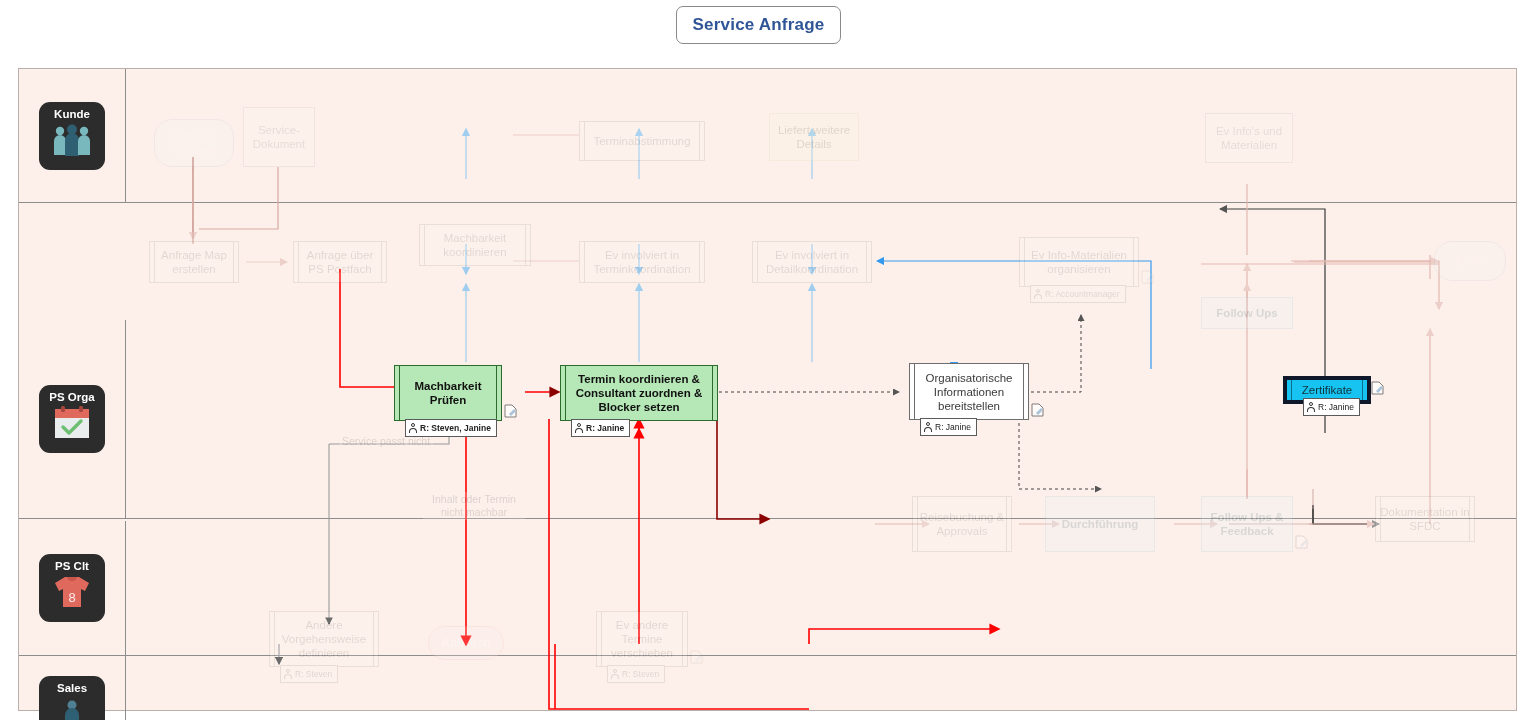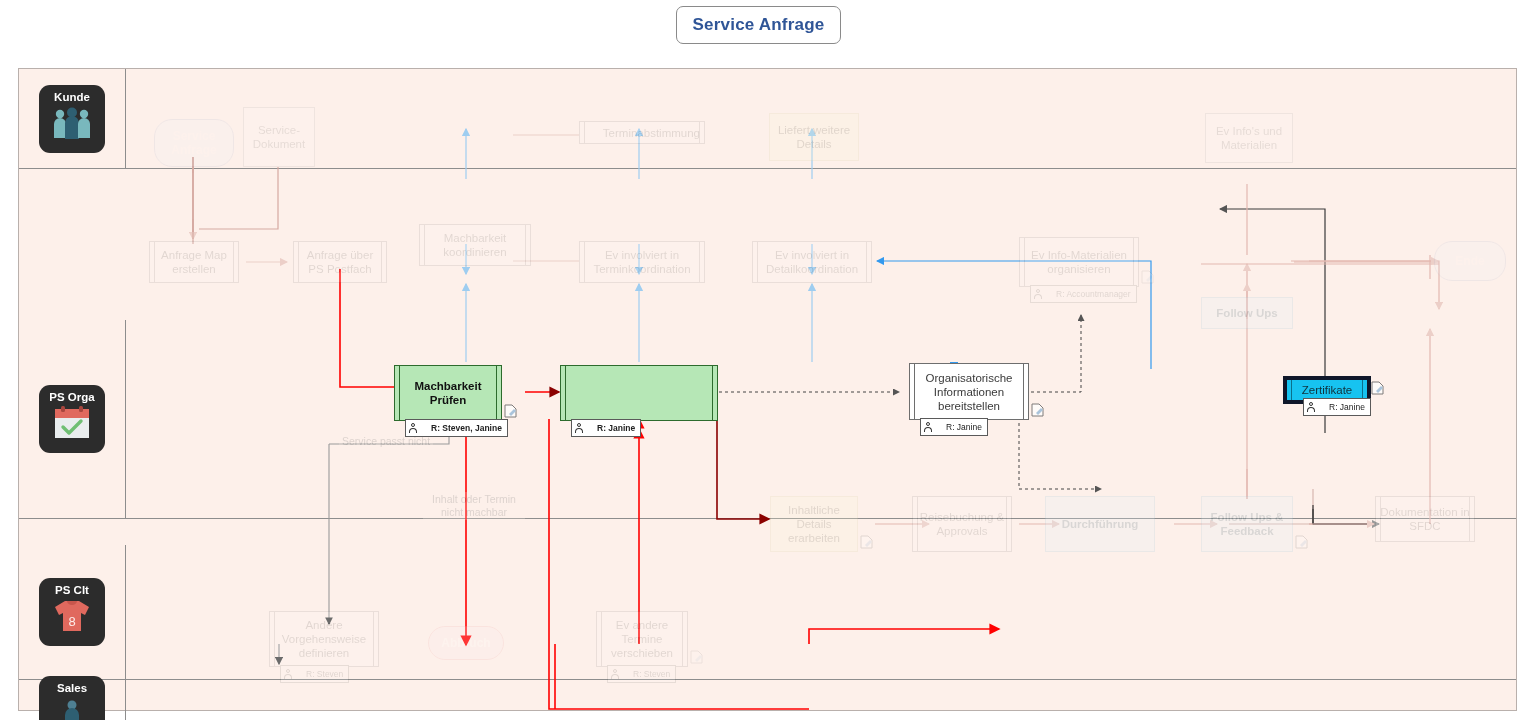--- a/index.html
+++ b/index.html
@@ -41,21 +41,21 @@
   .task::before{left:4px;border-left:1px solid #6e6e6e;}
   .task::after{right:4px;border-right:1px solid #6e6e6e;}
   .evt{border-radius:18px;background:#eaf0fb;border:1px solid #9aa9c9;
        color:#ffffff;font-weight:bold;font-size:12px;}
   .doc{background:#ffffff;border:1px solid #9a9a9a;color:#555;}
   .elabel{position:absolute;font-size:10.5px;color:#6e6e6e;background:#fdf0ea;
           padding:1px 3px;white-space:nowrap;}
   
   .role{position:absolute;left:10px;bottom:-17px;height:16px;
         border:1px solid #5a5a5a;background:#ffffff;color:#222;
-        font-size:8.5px;display:flex;align-items:center;gap:14px;
+        font-size:8.5px;display:flex;align-items:center;gap:3px;
         padding:0 5px 0 3px;white-space:nowrap;z-index:6;}
   .role .pic{width:8px;height:11px;position:relative;display:inline-block;}
   .role .pic::before{content:"";position:absolute;left:2px;top:0;width:4px;height:4px;
        border-radius:50%;border:1px solid #333;box-sizing:border-box;}
   .role .pic::after{content:"";position:absolute;left:0;top:5px;width:8px;height:5px;
        border:1px solid #333;border-bottom:none;border-radius:4px 4px 0 0;box-sizing:border-box;}
   
   .docmark{position:absolute;right:-16px;bottom:2px;width:13px;height:14px;
            opacity:.75;z-index:5;}
   
@@ -76,21 +76,21 @@
 </style>
 </head>
 <body>
 
 <div id="title-chip">
   <span>Service Anfrage</span>
 </div>
 
 <div id="canvas">
 
-  <div class="lane" style="top:0;height:100px;">
+  <div class="lane" style="top:0;height:134px;">
     <div class="lane-head">
       <div class="lane-badge">
         <div class="lbl">Kunde</div>
         <svg class="gl" width="44" height="34" viewBox="0 0 44 34">
           <circle cx="10" cy="8" r="4.2" fill="#79b8bd"></circle>
             <circle cx="22" cy="6.5" r="5" fill="#2e5f72"></circle>
             <circle cx="34" cy="8" r="4.2" fill="#79b8bd"></circle>
           <path d="M4 32 V18 a6 6 0 0 1 12 0 V32z" fill="#79b8bd"></path>
           <path d="M15 33 V17 a7 7 0 0 1 14 0 V33z" fill="#2e5f72"></path>
           <path d="M28 32 V18 a6 6 0 0 1 12 0 V32z" fill="#79b8bd"></path>
@@ -108,21 +108,21 @@
           <rect x="3" y="3" width="34" height="9" fill="#e0695e"></rect>
           <rect x="9" y="0" width="4" height="6" rx="1.5" fill="#a8463e"></rect>
           <rect x="27" y="0" width="4" height="6" rx="1.5" fill="#a8463e"></rect>
           <rect x="3" y="12" width="34" height="20" fill="#e9edee"></rect>
           <path d="M11 21 l6 6 l12 -12" stroke="#6fbf73" stroke-width="3.4" fill="none" stroke-linecap="round" stroke-linejoin="round"></path>
         </svg>
       </div>
     </div>
   </div>
 
-  <div class="lane" style="top:476px;height:135px;">
+  <div class="lane" style="top:452px;height:135px;">
     <div class="lane-head">
       <div class="lane-badge">
         <div class="lbl">PS Clt</div>
         <svg class="gl" width="40" height="34" viewBox="0 0 40 34">
           <path d="M13 2 h14 l10 6 l-4 8 l-4 -2 v18 h-18 v-18 l-4 2 l-4 -8z" fill="#e0695e"></path>
           <path d="M15 2 a5 4 0 0 0 10 0" fill="#c9564c"></path>
           <text x="20" y="27" font-size="13" font-family="Liberation Sans, sans-serif" fill="#fdece9" text-anchor="middle">8</text>
         </svg>
       </div>
     </div>
@@ -239,21 +239,21 @@
 
   <div class="node evt faded" style="left:135px;top:50px;width:80px;height:48px;">
     <span class="inner">Service Anfrage</span>
   </div>
 
   <div class="node doc faded" style="left:224px;top:38px;width:72px;height:60px;border-radius:0 0 0 0;">
     <span class="inner">Service-Dokument</span>
   </div>
 
 
-  <div class="node task faded" style="left:560px;top:52px;width:126px;height:23px;justify-content:flex-end;">
+  <div class="node task faded" style="left:560px;top:52px;width:126px;height:40px;">
     <span class="inner">Terminabstimmung</span>
   </div>
 
   <div class="node faded-mid" style="left:750px;top:44px;width:90px;height:48px;background:#fbf6d9;border:1px solid #ded7ae;color:#7d7a63;">
     <span class="inner">Liefert weitere Details</span>
   </div>
 
   <div class="node doc faded" style="left:1186px;top:44px;width:88px;height:50px;">
     <span class="inner">Ev Info's und Materialien</span>
   </div>
@@ -304,20 +304,21 @@
       <span class="pic"></span>
       <span>R: Steven, Janine</span>
     </div>
     <svg class="docmark" viewBox="0 0 13 14">
       <path d="M1 1 h7 l4 4 v8 h-11z" fill="#fff" stroke="#555"></path>
         <path d="M5 10 l5 -5 l2 2 l-5 5z" fill="#8fb6d6"></path>
       </svg>
   </div>
 
   <div class="node task hl-green" style="left:541px;top:296px;width:158px;height:56px;font-size:11.5px;">
+    <span class="inner">Termin koordinieren &amp; Consultant zuordnen &amp; Blocker setzen</span>
     <div class="role">
       <span class="pic"></span>
       <span>R: Janine</span>
     </div>
   </div>
 
   <div class="node task" style="left:890px;top:294px;width:120px;height:57px;color:#3a3a3a;">
     <span class="inner">Organisatorische Informationen bereitstellen</span>
     <div class="role">
       <span class="pic"></span>
@@ -340,27 +341,20 @@
         <path d="M5 10 l5 -5 l2 2 l-5 5z" fill="#8fb6d6"></path>
       </svg>
   </div>
 
   <div class="elabel faded-mid" style="left:320px;top:365px;">Service passt nicht</div>
 
   <div class="elabel faded-mid" style="left:404px;top:423px;width:96px;white-space:normal;text-align:center;line-height:13px;">
     <span>Inhalt oder Termin nicht machbar</span>
   </div>
 
-  <div class="node faded-mid" style="left:751px;top:427px;width:88px;height:56px;background:#fbf6d9;border:1px solid #ded7ae;color:#7d7a63;">
-    <span class="inner">Inhaltliche Details erarbeiten</span>
-    <svg class="docmark" viewBox="0 0 13 14">
-      <path d="M1 1 h7 l4 4 v8 h-11z" fill="#fff" stroke="#555"></path>
-        <path d="M5 10 l5 -5 l2 2 l-5 5z" fill="#8fb6d6"></path>
-      </svg>
-  </div>
 
   <div class="node task faded" style="left:893px;top:427px;width:100px;height:56px;">
     <span class="inner">Reisebuchung &amp; Approvals</span>
   </div>
 
   <div class="node t-blue faded-mid" style="left:1026px;top:427px;width:110px;height:56px;">
     <span class="inner">Durchführung</span>
   </div>
 
   <div class="node t-blue faded-mid" style="left:1182px;top:427px;width:92px;height:56px;">

